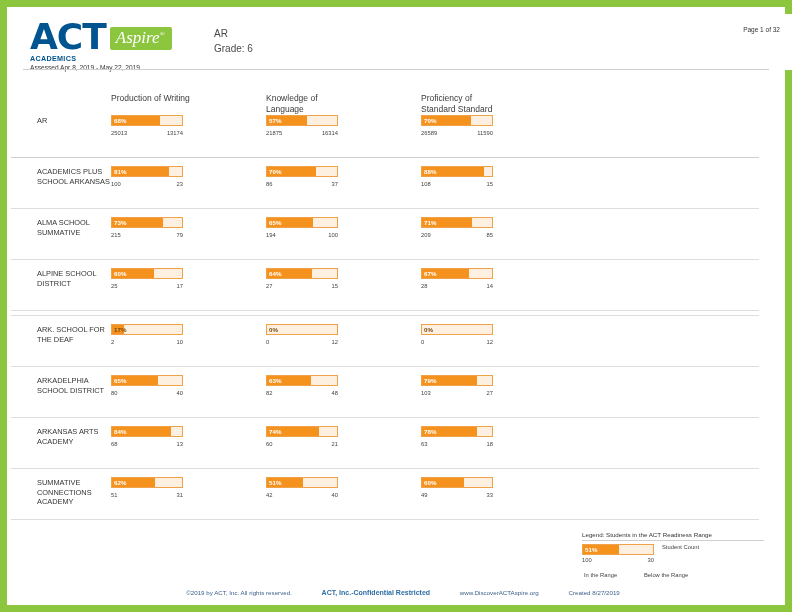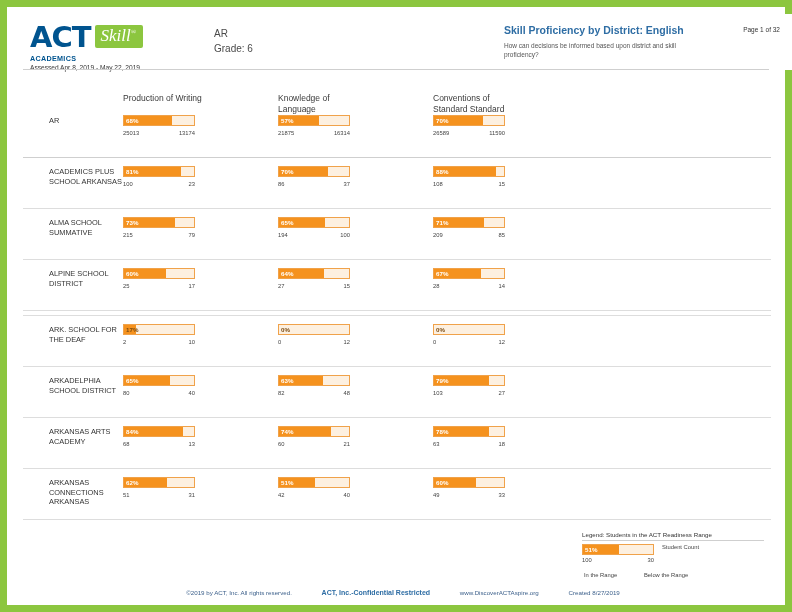--- a/index.html
+++ b/index.html
@@ -30,21 +30,21 @@
     background: #ffffff;
   }
   .logo-block {
     position: absolute;
     left: 16px; top: 8px;
     width: 190px;
   }
   .logo-act {
     font-family: "DejaVu Sans", sans-serif;
     font-weight: bold;
-    font-size: 29px;
+    font-size: 36px;
     letter-spacing: -1px;
     color: #00548f;
     line-height: 30px;
     display: inline-block;
   }
   .logo-aspire {
     display: inline-block;
     font-family: "Liberation Serif", serif;
     font-style: italic;
     font-size: 17px;
@@ -106,21 +106,21 @@
   .hdr-rule {
     position: absolute;
     left: 16px; top: 62px;
     width: 746px;
     height: 1px;
     background: #cfcfcf;
   }
   
   .content {
     position: absolute;
-    left: 16px; top: 70px;
+    left: 4px; top: 70px;
     width: 748px;
   }
   .col-headers {
     position: relative;
     height: 34px;
   }
   .col-head {
     position: absolute;
     font-size: 8.5px;
     color: #3a3a3a;
@@ -265,52 +265,48 @@
   .footer span { margin: 0 14px; }
   .footer .conf { color: #2e6da4; font-weight: bold; font-size: 7px; }
 </style>
 </head>
 <body>
 
 <div class="page">
 
   <div class="header">
     <div class="logo-block">
-      <span class="logo-act">ACT</span><span class="logo-aspire"><span>Skill</span><span class="logo-reg">®</span></span>
+      <span class="logo-act">ACT</span><span class="logo-aspire"><span>Aspire</span><span class="logo-reg">®</span></span>
     </div>
     <div class="summative">ACADEMICS</div>
     <div class="assessed">Assessed Apr 8, 2019 - May 22, 2019</div>
 
     <div class="hdr-center">
       <div>AR</div>
       <div>Grade: 6</div>
     </div>
 
-    <div class="hdr-right">
-      <div class="hdr-title">Skill Proficiency by District: English</div>
-      <div class="hdr-sub">How can decisions be informed based upon district and skill proficiency?</div>
-    </div>
 
     <div class="page-num">Page 1 of 32</div>
   </div>
   <div class="hdr-rule"></div>
 
   <div class="content">
 
     <div class="col-headers">
       <div class="col-head c0">
         <div>Production of Writing</div>
         <div></div>
       </div>
       <div class="col-head c1">
         <div>Knowledge of</div>
         <div>Language</div>
       </div>
       <div class="col-head c2">
-        <div>Conventions of</div>
+        <div>Proficiency of</div>
         <div>Standard Standard</div>
       </div>
     </div>
 
     <div class="rows" id="rows-container">
         <div class="row">
           <div class="row-label">AR</div>
           <div class="cellwrap k0">
             <div class="bar-outer">
               <div class="bar-fill" style="width: 68%;"></div>
@@ -542,21 +538,21 @@
               <div class="bar-pct">78%</div>
             </div>
             <div class="counts">
               <div class="cnt-left">63</div>
               <div class="cnt-right">18</div>
             </div>
           </div>
         </div>
         <div class="rule light"></div>
         <div class="row">
-          <div class="row-label">ARKANSAS CONNECTIONS ARKANSAS</div>
+          <div class="row-label">SUMMATIVE CONNECTIONS ACADEMY</div>
           <div class="cellwrap k0">
             <div class="bar-outer">
               <div class="bar-fill" style="width: 62%;"></div>
               <div class="bar-pct">62%</div>
             </div>
             <div class="counts">
               <div class="cnt-left">51</div>
               <div class="cnt-right">31</div>
             </div>
           </div>

